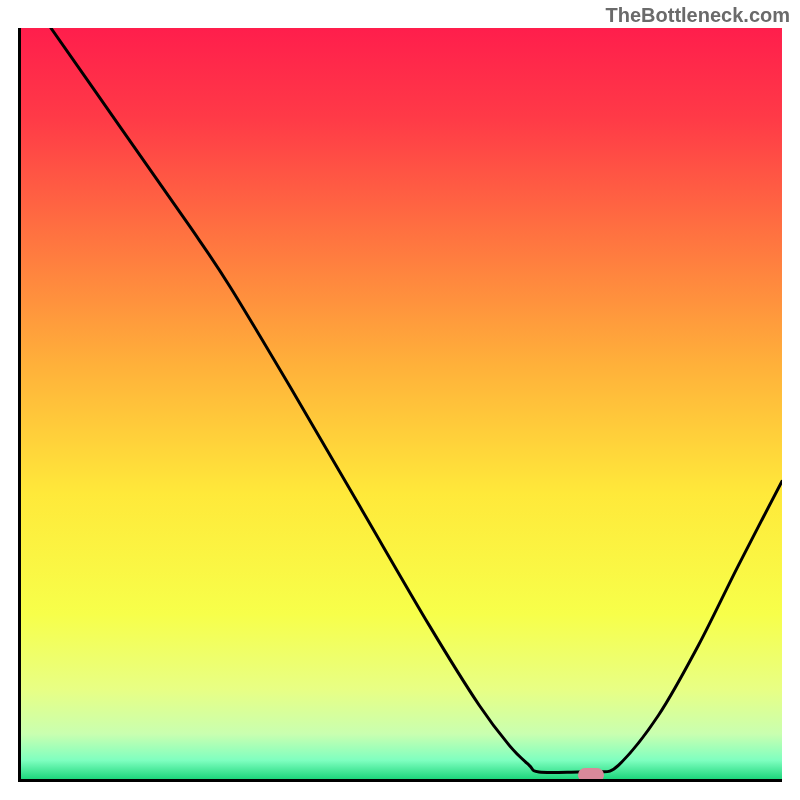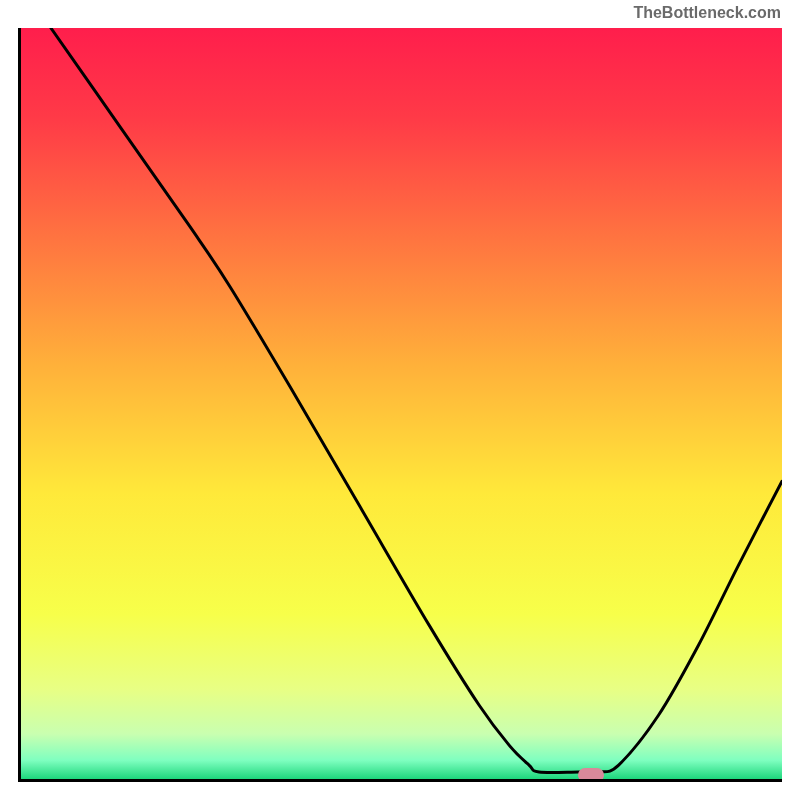--- a/index.html
+++ b/index.html
@@ -7,22 +7,22 @@
     width: 800px;
     height: 800px;
     background: #ffffff;
     position: relative;
     font-family: Arial, Helvetica, sans-serif;
     overflow: hidden;
   }
   .watermark {
     position: absolute;
     top: 4px;
-    right: 19px;
-    font-size: 16px;
+    right: 10px;
+    font-size: 20px;
     font-weight: bold;
     color: #6a6a6a;
     letter-spacing: 0;
   }
   .plot-area {
     position: absolute;
     left: 18px;
     top: 28px;
     width: 764px;
     height: 754px;

